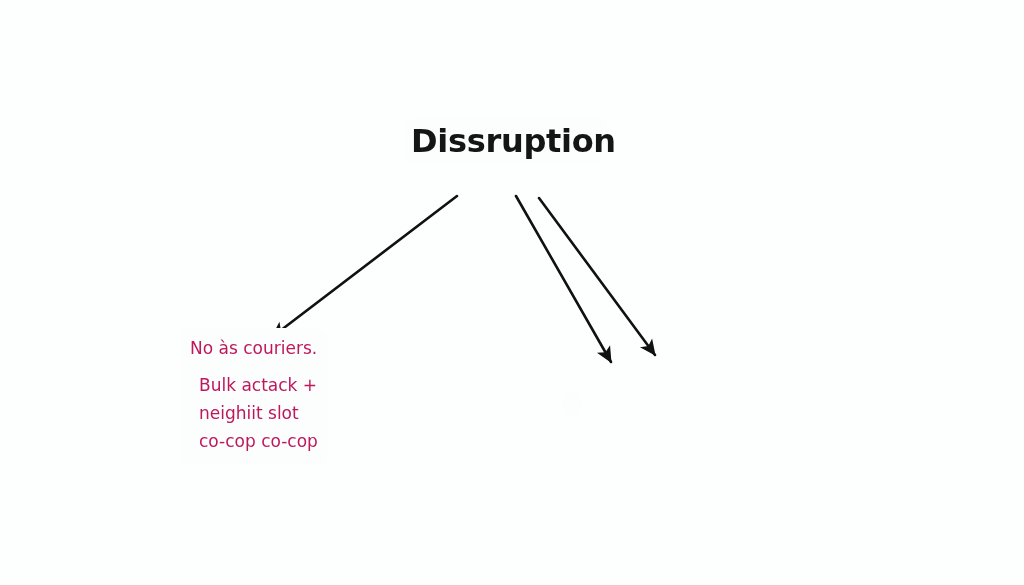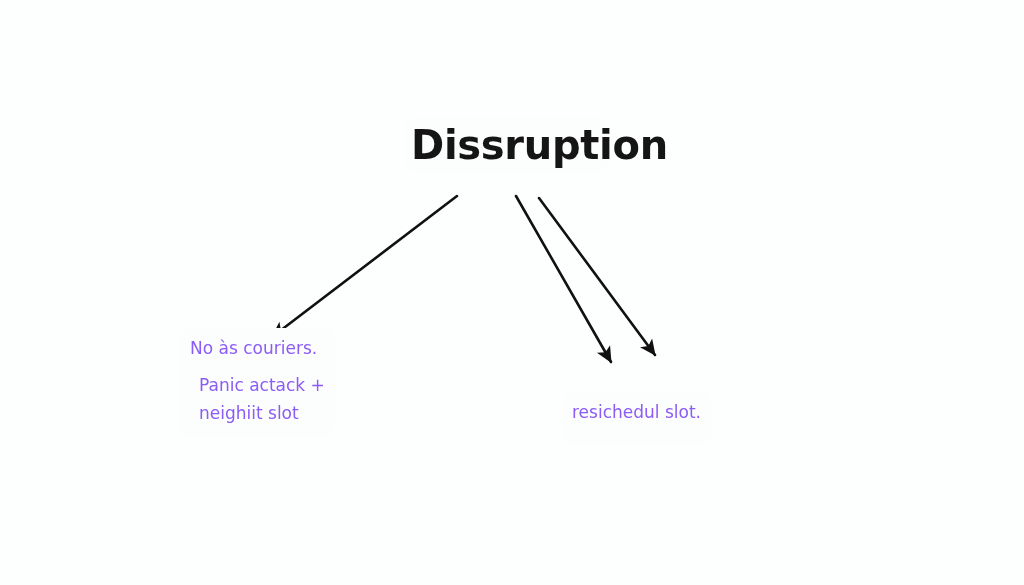--- a/index.html
+++ b/index.html
@@ -23,40 +23,40 @@
     height: 585px;
     pointer-events: none;
   }
   .diagram-title {
     position: absolute;
     left: 405px;
     top: 118px;
     width: 190px;
     text-align: center;
     font-family: "DejaVu Sans", "Liberation Sans", sans-serif;
-    font-size: 40px;
+    font-size: 32px;
     font-weight: 700;
     letter-spacing: -0.3px;
     color: #151515;
     background: #fcfdfd;
     border-radius: 10px;
     padding: 4px 6px;
     white-space: nowrap;
   }
   .note-block {
     position: absolute;
     background: #fcfdfd;
     border-radius: 12px;
     padding: 6px 10px 10px 10px;
   }
   .note-line {
     font-family: "DejaVu Sans", "Liberation Sans", sans-serif;
     font-size: 17px;
     font-weight: 400;
-    color: #8b5cf6;
+    color: #be185d;
     line-height: 28px;
     white-space: nowrap;
   }
   .note-line.indented {
     padding-left: 9px;
   }
   .note-spacer {
     height: 9px;
   }
   #left-note {
@@ -88,22 +88,22 @@
     <line x1="516" y1="196" x2="611" y2="362" stroke="#111111" stroke-width="2.6" stroke-linecap="round" marker-end="url(#ah)"></line>
 
     <line x1="539" y1="198" x2="655" y2="355" stroke="#111111" stroke-width="2.6" stroke-linecap="round" marker-end="url(#ah)"></line>
   </svg>
 
   <div class="diagram-title">Dissruption</div>
 
   <div class="note-block" id="left-note">
     <div class="note-line">No às couriers.</div>
     <div class="note-spacer"></div>
-    <div class="note-line indented">Panic actack +</div>
+    <div class="note-line indented">Bulk actack +</div>
     <div class="note-line indented">neighiit slot</div>
+    <div class="note-line indented">co-cop co-cop</div>
   </div>
 
   <div class="note-block" id="right-note">
-    <div class="note-line">resichedul slot.</div>
     <div class="note-spacer"></div>
   </div>
 
 </div>
 
 </body></html>

